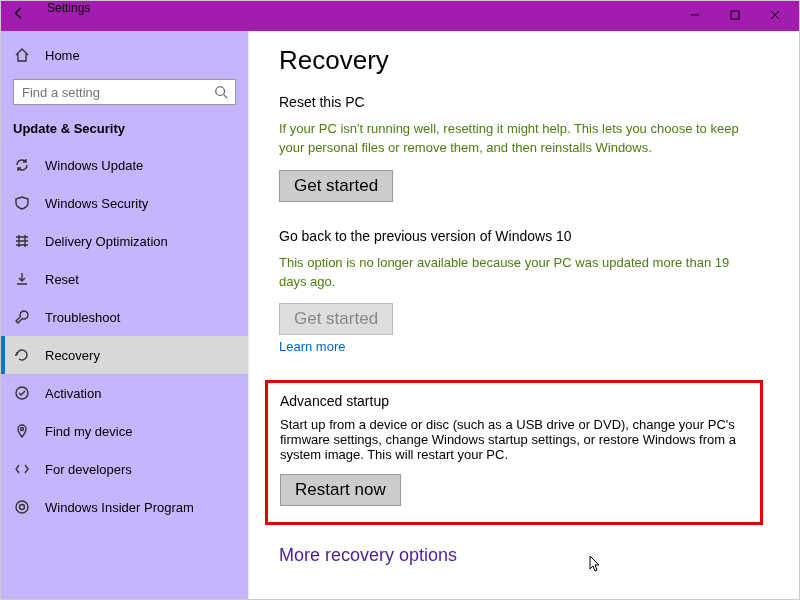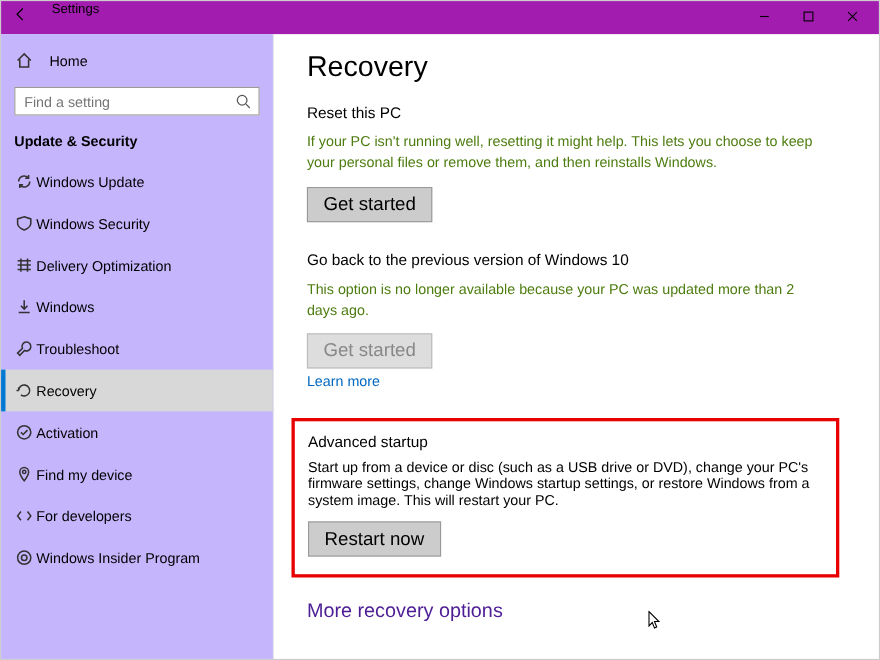--- a/index.html
+++ b/index.html
@@ -85,21 +85,21 @@
     padding: 6px 12px 10px 12px;
   }
   .nav {
     display:flex;flex-direction:column;
     gap:0;
   }
   .nav-item {
     display:flex;align-items:center;
     height: 38px;
     padding: 0 12px 0 12px;
-    gap: 2px;
+    gap: 14px;
     font-size: 13px;
     color:#000;
     position:relative;
   }
   .nav-item.selected {
     background:#d8d8d8;
   }
   .nav-item.selected::before {
     content:"";
     position:absolute;
@@ -259,21 +259,21 @@
           </span>
         <span>Delivery Optimization</span>
       </div>
 
       <div class="nav-item">
         <span class="nav-icon">
             <svg viewBox="0 0 16 16">
               <path d="M8 2v8M5 7l3 3 3-3M3 13h10"></path>
             </svg>
           </span>
-        <span>Windows</span>
+        <span>Reset</span>
       </div>
 
       <div class="nav-item">
         <span class="nav-icon">
             <svg viewBox="0 0 16 16">
               <path d="M10 2a4 4 0 0 0-3.6 5.7L2 12l2 2 4.3-4.4A4 4 0 1 0 10 2z"></path>
             </svg>
           </span>
         <span>Troubleshoot</span>
       </div>
@@ -333,21 +333,21 @@
     <h1 class="page-title">Recovery</h1>
 
     <div class="section">
       <h2 class="section-title">Reset this PC</h2>
       <p>If your PC isn't running well, resetting it might help. This lets you choose to keep your personal files or remove them, and then reinstalls Windows.</p>
       <button class="btn">Get started</button>
     </div>
 
     <div class="section">
       <h2 class="section-title">Go back to the previous version of Windows 10</h2>
-      <p>This option is no longer available because your PC was updated more than 2 days ago.</p>
+      <p>This option is no longer available because your PC was updated more than 19 days ago.</p>
       <button class="btn disabled">Get started</button>
       <div><a class="link">Learn more</a></div>
     </div>
 
     <div class="highlight-box">
       <h2 class="section-title">Advanced startup</h2>
       <p>Start up from a device or disc (such as a USB drive or DVD), change your PC's firmware settings, change Windows startup settings, or restore Windows from a system image. This will restart your PC.</p>
       <button class="btn">Restart now</button>
     </div>
 

